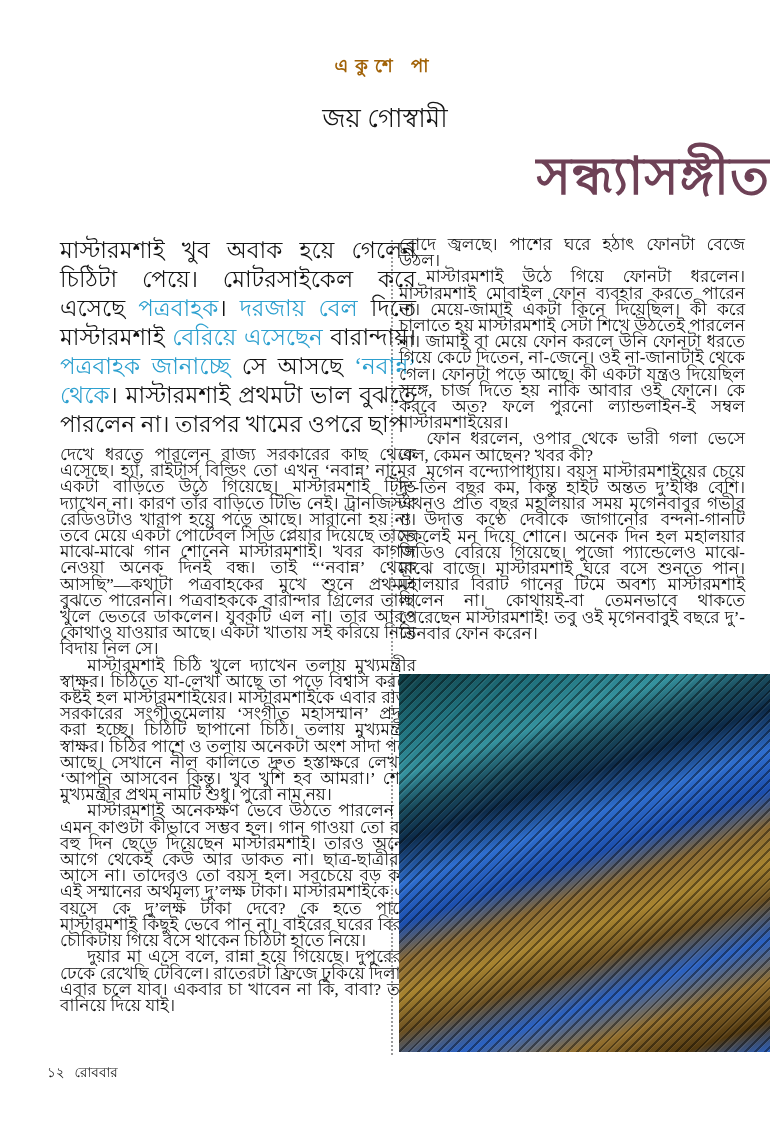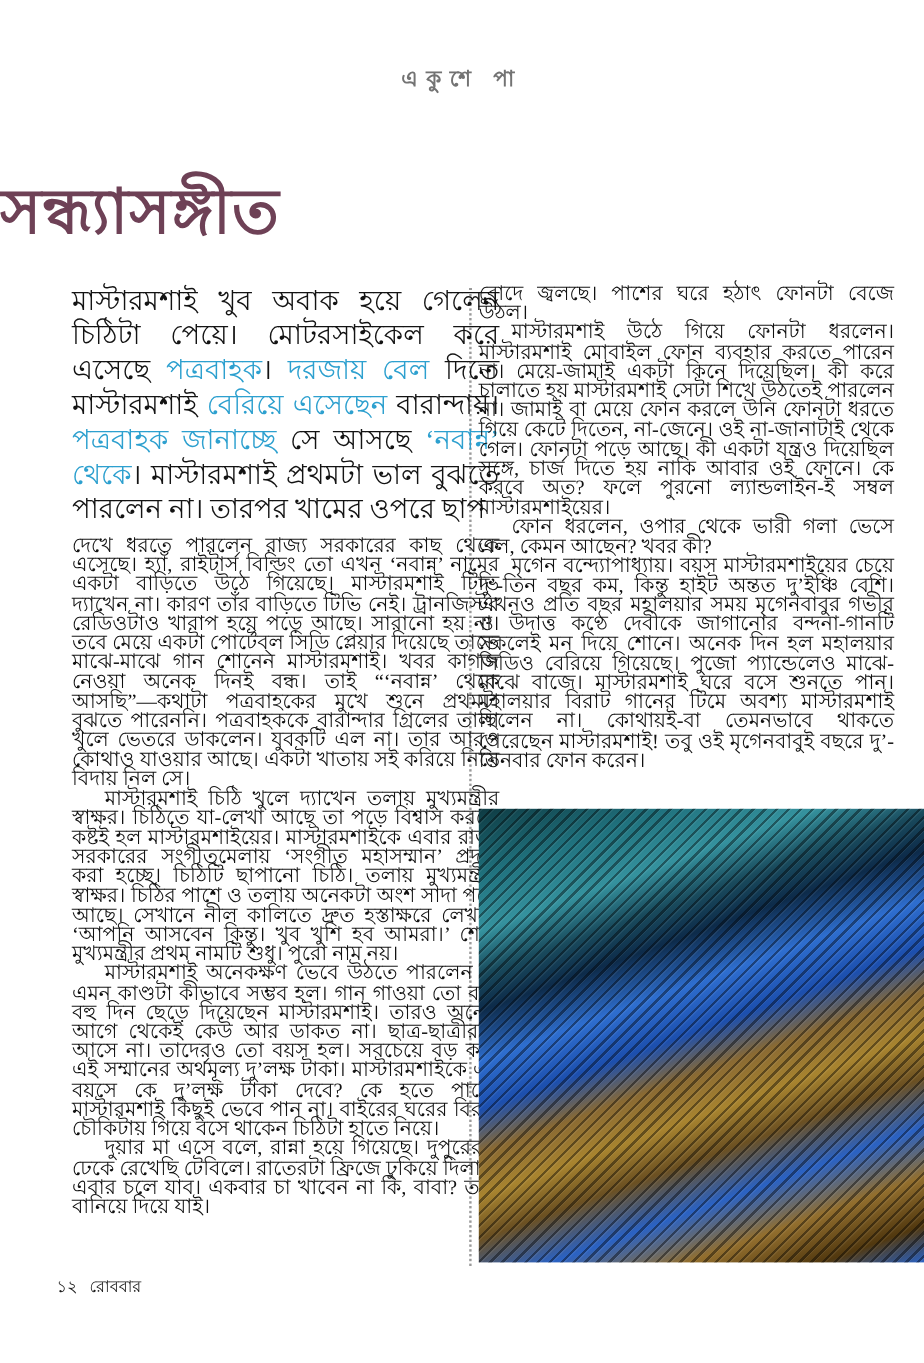--- a/index.html
+++ b/index.html
@@ -11,31 +11,31 @@
     overflow:hidden;
     font-family:"Liberation Serif", serif;
     color:#111111;
   }
   
   .kicker{
     position:absolute;top:52px;left:0;width:100%;
     text-align:center;
     font-size:18px;font-weight:bold;
     letter-spacing:7px;
-    color:#737373;
+    color:#a16207;
   }
   .author{
     position:absolute;top:98px;left:0;width:100%;
     text-align:center;
     font-size:26px;
     color:#161616;
   }
   .title{
     position:absolute;top:136px;left:0;width:100%;
-    text-align:left;
+    text-align:right;
     font-size:52px;font-weight:600;
     color:#6e4156;
     letter-spacing:1px;
   }
   
   .col-left{
     position:absolute;left:35px;top:236px;width:356px;margin-left:25px;
   }
   .col-right{
     position:absolute;left:399px;top:237px;width:346px;
@@ -79,20 +79,21 @@
     font-size:13.5px;color:#1a1a1a;text-align:right;
   }
   .footer .num{margin-right:10px;}
 </style>
 </head>
 <body>
 
 <div class="page">
 
   <div class="kicker">একুশে পা</div>
+  <div class="author">জয় গোস্বামী</div>
   <div class="title">সন্ধ্যাসঙ্গীত</div>
 
   <div class="divider"></div>
 
   <div class="col-left">
     <p class="lead"><span>মাস্টারমশাই খুব অবাক হয়ে গেলেন চিঠিটা পেয়ে। মোটরসাইকেল করে এসেছে </span><span class="blue">পত্রবাহক</span><span>। </span><span class="blue">দরজায় বেল</span><span> দিতে মাস্টারমশাই </span><span class="blue">বেরিয়ে এসেছেন</span><span> বারান্দায়। </span><span class="blue">পত্রবাহক জানাচ্ছে</span><span> সে আসছে </span><span class="blue">‘নবান্ন’ থেকে</span><span>। মাস্টারমশাই প্রথমটা ভাল বুঝতে পারলেন না। তারপর খামের ওপরে ছাপ</span></p>
     <p class="body-par">দেখে ধরতে পারলেন রাজ্য সরকারের কাছ থেকে এসেছে। হ্যাঁ, রাইটার্স বিল্ডিং তো এখন ‘নবান্ন’ নামের একটা বাড়িতে উঠে গিয়েছে। মাস্টারমশাই টিভি দ্যাখেন না। কারণ তাঁর বাড়িতে টিভি নেই। ট্রানজিস্টর রেডিওটাও খারাপ হয়ে পড়ে আছে। সারানো হয় না। তবে মেয়ে একটা পোর্টেব্‌ল সিডি প্লেয়ার দিয়েছে তাতে মাঝে-মাঝে গান শোনেন মাস্টারমশাই। খবর কাগজ নেওয়া অনেক দিনই বন্ধ। তাই “‘নবান্ন’ থেকে আসছি”—কথাটা পত্রবাহকের মুখে শুনে প্রথমটা বুঝতে পারেননি। পত্রবাহককে বারান্দার গ্রিলের তালা খুলে ভেতরে ডাকলেন। যুবকটি এল না। তার আরও কোথাও যাওয়ার আছে। একটা খাতায় সই করিয়ে নিয়ে বিদায় নিল সে।</p>
     <p class="body-par indent">মাস্টারমশাই চিঠি খুলে দ্যাখেন তলায় মুখ্যমন্ত্রীর স্বাক্ষর। চিঠিতে যা-লেখা আছে তা পড়ে বিশ্বাস করতে কষ্টই হল মাস্টারমশাইয়ের। মাস্টারমশাইকে এবার রাজ্য সরকারের সংগীতমেলায় ‘সংগীত মহাসম্মান’ প্রদান করা হচ্ছে। চিঠিটি ছাপানো চিঠি। তলায় মুখ্যমন্ত্রীর স্বাক্ষর। চিঠির পাশে ও তলায় অনেকটা অংশ সাদা পড়ে আছে। সেখানে নীল কালিতে দ্রুত হস্তাক্ষরে লেখা : ‘আপনি আসবেন কিন্তু। খুব খুশি হব আমরা।’ শেষে মুখ্যমন্ত্রীর প্রথম নামটি শুধু। পুরো নাম নয়।</p>
     <p class="body-par indent">মাস্টারমশাই অনেকক্ষণ ভেবে উঠতে পারলেন না এমন কাণ্ডটা কীভাবে সম্ভব হল। গান গাওয়া তো বহু-বহু দিন ছেড়ে দিয়েছেন মাস্টারমশাই। তারও অনেক আগে থেকেই কেউ আর ডাকত না। ছাত্র-ছাত্রীরাও আসে না। তাদেরও তো বয়স হল। সবচেয়ে বড় কথা এই সম্মানের অর্থমূল্য দু’লক্ষ টাকা। মাস্টারমশাইকে এই বয়সে কে দু’লক্ষ টাকা দেবে? কে হতে পারে? মাস্টারমশাই কিছুই ভেবে পান না। বাইরের ঘরের বিরাট চৌকিটায় গিয়ে বসে থাকেন চিঠিটা হাতে নিয়ে।</p>
     <p class="body-par indent">দুয়ার মা এসে বলে, রান্না হয়ে গিয়েছে। দুপুরেরটা ঢেকে রেখেছি টেবিলে। রাতেরটা ফ্রিজে ঢুকিয়ে দিলাম। এবার চলে যাব। একবার চা খাবেন না কি, বাবা? তবে বানিয়ে দিয়ে যাই।</p>

